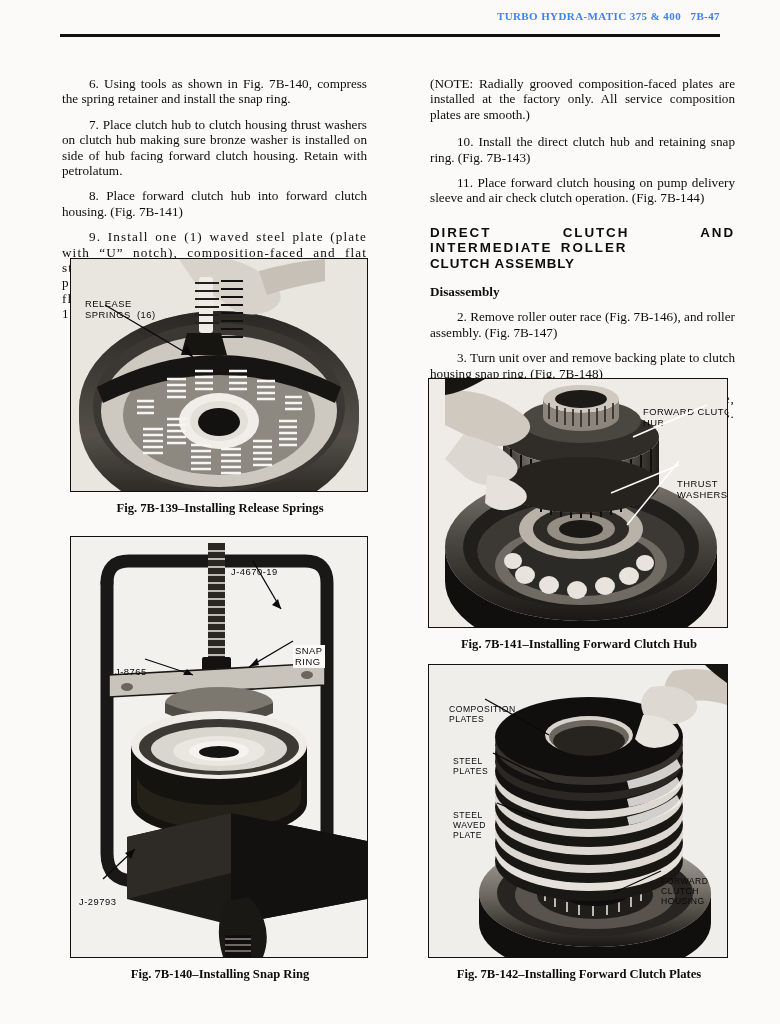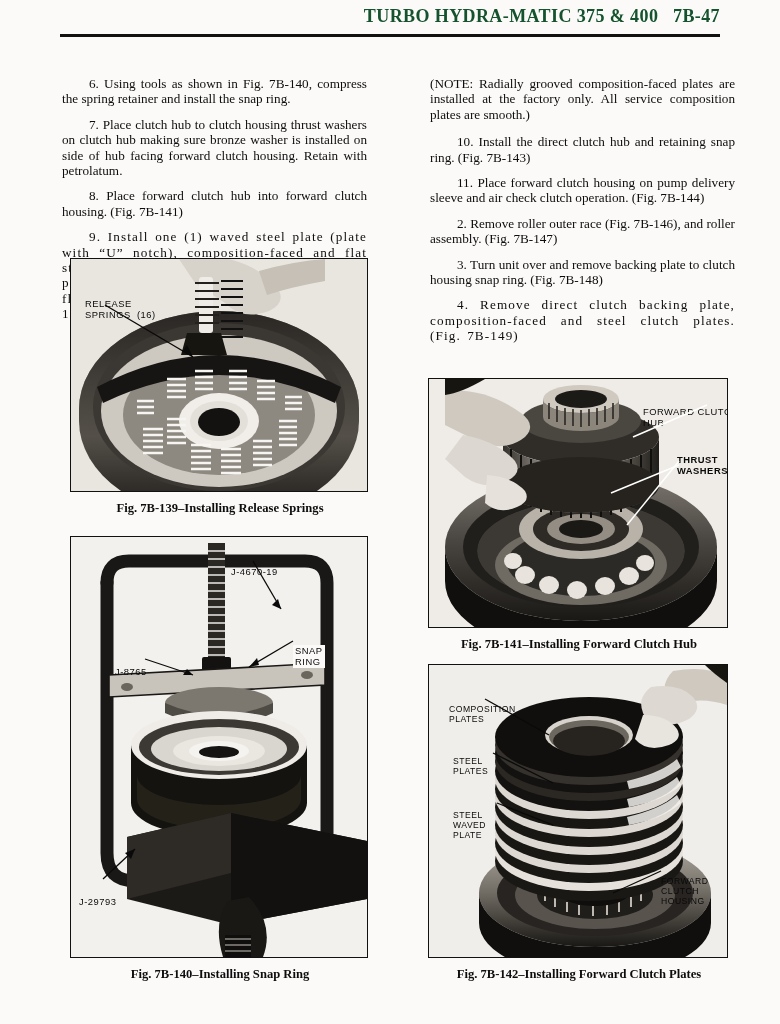--- a/index.html
+++ b/index.html
@@ -16,23 +16,23 @@
     background:#fbfaf8;
   }
   
   .header{
     position:absolute;left:60px;top:6px;width:660px;
     text-align:right;
   }
   .header-title{
     font-family:"Liberation Serif", serif;
     font-weight:bold;
-    font-size:18px;
+    font-size:11px;
     letter-spacing:.4px;
-    color:#14532d;
+    color:#3b82f6;
     white-space:pre;
   }
   .header-rule{
     position:absolute;left:60px;top:34px;width:660px;height:3px;
     background:#111;
   }
   
   .col{
     position:absolute;
     width:305px;
@@ -110,21 +110,26 @@
     <p class="body">7. Place clutch hub to clutch housing thrust washers on clutch hub making sure bronze washer is installed on side of hub facing forward clutch housing. Retain with petrolatum.</p>
     <p class="body">8. Place forward clutch hub into forward clutch housing. (Fig. 7B-141)</p>
     <p class="body tracked2">9. Install one (1) waved steel plate (plate with “U” notch), composition-faced and flat steel clutch plates, starting with the waved plate and alternating composition-faced and flat steel clutch plates. (Fig. 7B-142 and 7B-16A)</p>
   </div>
 
   <div class="col col-right">
     <p class="body noind">(NOTE: Radially grooved composition-faced plates are installed at the factory only. All service composition plates are smooth.)</p>
     <p class="body gap">10. Install the direct clutch hub and retaining snap ring. (Fig. 7B-143)</p>
     <p class="body">11. Place forward clutch housing on pump delivery sleeve and air check clutch operation. (Fig. 7B-144)</p>
 
-
+    <h2 class="section">
+      <span class="tracked">DIRECT CLUTCH AND INTERMEDIATE ROLLER</span><br>
+      <span>CLUTCH ASSEMBLY</span>
+    </h2>
+
+    <h3 class="sub">Disassembly</h3>
 
     <p class="body">2. Remove roller outer race (Fig. 7B-146), and roller assembly. (Fig. 7B-147)</p>
     <p class="body">3. Turn unit over and remove backing plate to clutch housing snap ring. (Fig. 7B-148)</p>
     <p class="body tracked2">4. Remove direct clutch backing plate, composition-faced and steel clutch plates. (Fig. 7B-149)</p>
   </div>
 
   <div class="figure" style="left:70px;top:258px;width:300px;">
     <div class="figbox" style="width:296px;height:232px;background:#d8d4cd;">
       <svg width="296" height="232" viewBox="0 0 296 232">
         <defs>
@@ -325,21 +330,21 @@
         <path d="M58 96 q26 2 38 16 q6 10 -8 16 q-18 8 -32 -4 z" fill="#e6e2db"></path>
         <path d="M16 0 l40 0 q-24 14 -40 16 z" fill="#17150f"></path>
       </svg>
 
       <div class="callout" style="left:214px;top:8px;">FORWARD CLUTCH
 HUB</div>
       <svg style="position:absolute;left:196px;top:22px;" width="90" height="42">
         <line x1="82" y1="4" x2="8" y2="36" stroke="#ffffff" stroke-width="1.5"></line>
       </svg>
 
-      <div class="callout" style="left:248px;top:56px;font-weight:bold;">THRUST
+      <div class="callout" style="left:248px;top:80px;">THRUST
 WASHERS</div>
       <svg style="position:absolute;left:146px;top:78px;" width="110" height="78">
         <line x1="104" y1="4" x2="52" y2="68" stroke="#ffffff" stroke-width="1.5"></line>
         <line x1="104" y1="8" x2="36" y2="36" stroke="#ffffff" stroke-width="1.5"></line>
       </svg>
     </div>
     <div class="figcap">Fig. 7B-141–Installing Forward Clutch Hub</div>
   </div>
 
   <div class="figure" style="left:428px;top:664px;width:302px;">

